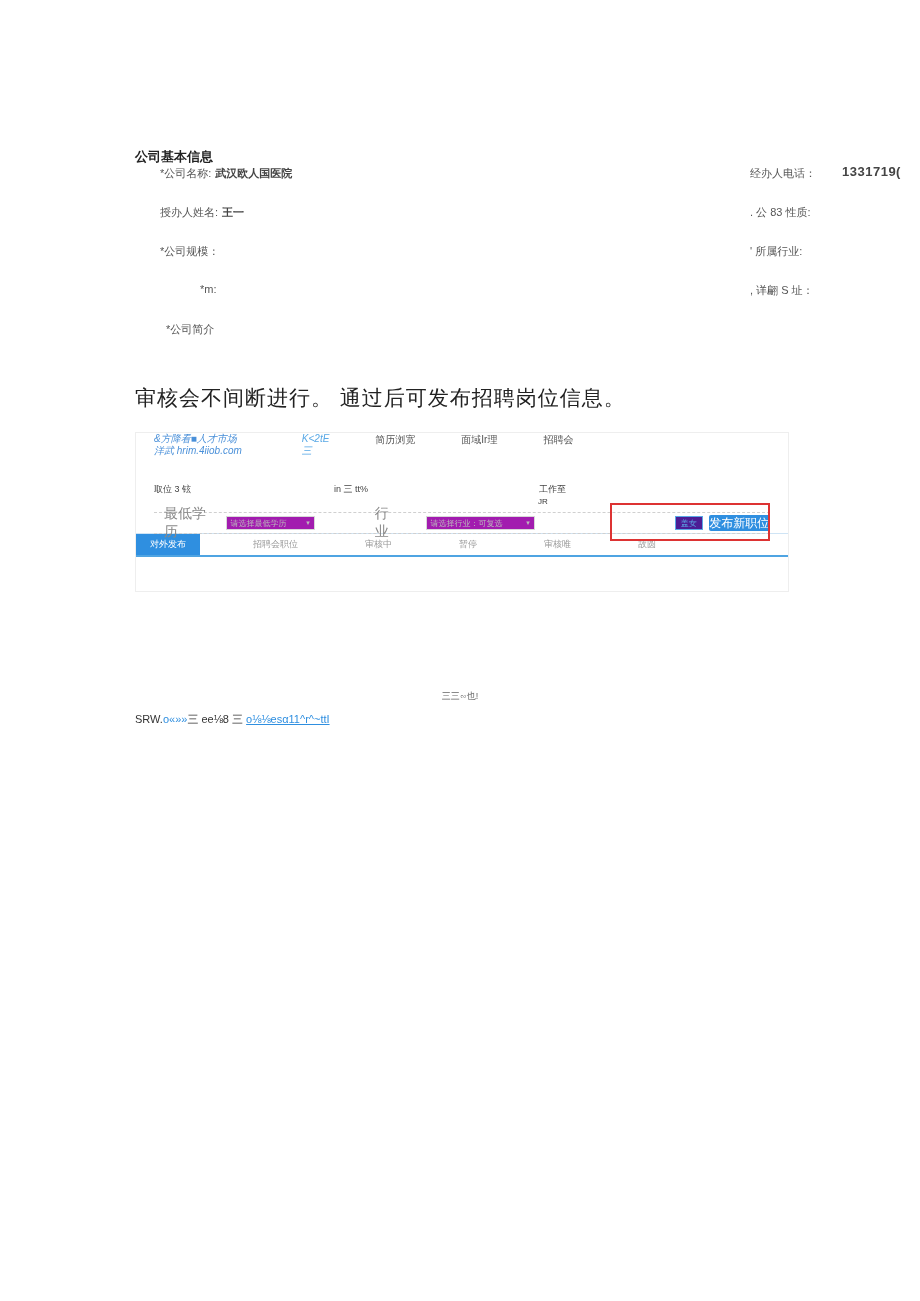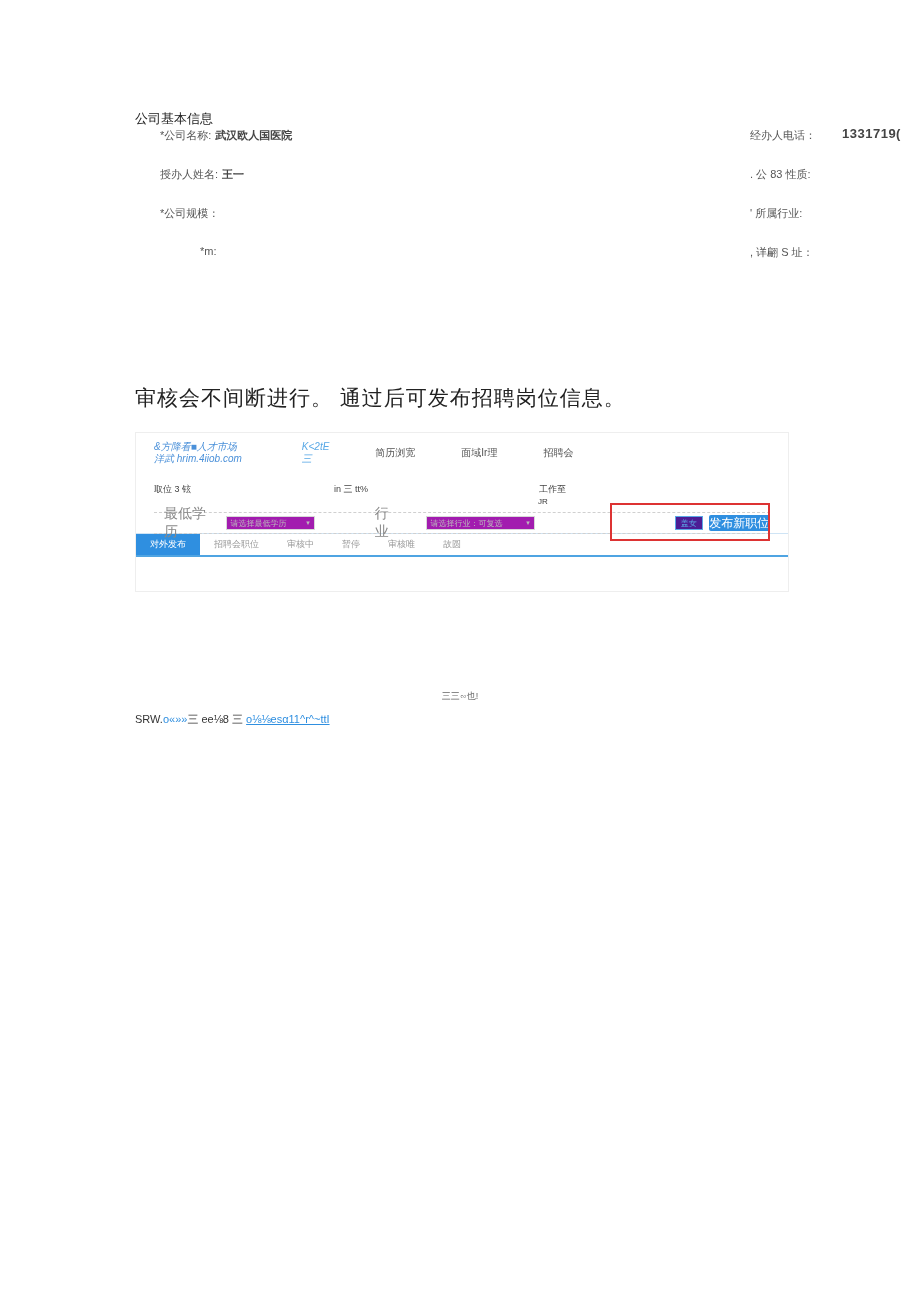--- a/index.html
+++ b/index.html
@@ -1,34 +1,34 @@
 <!DOCTYPE html>
 <html><head>
 <meta charset="utf-8">
 <style>
 * { margin:0; padding:0; box-sizing:border-box; }
 body { width:920px; height:1301px; background:#fff; font-family:"Microsoft YaHei",SimSun,Arial,sans-serif; position:relative; }
 
 
 .section1 { position:absolute; top:110px; left:135px; right:0; }
-.section1-title { font-size:13px; font-weight:normal; color:#222; }
+.section1-title { font-size:13px; font-weight:bold; color:#222;margin-top:38px; }
 .info-grid { margin-left:25px; }
 .info-row { display:flex; margin-bottom:24px; font-size:11px; }
 .info-left { width:590px; display:flex; }
 .info-right { display:flex; }
 .field-label { color:#555; }
 .field-value { color:#444; margin-left:4px;font-weight:bold; }
 .value-phone { font-size:13px; letter-spacing:0.5px; margin-left:26px; margin-top:-2px; }
 
 
 .instruction { position:absolute; top:384px; left:135px; font-size:21px; color:#222; letter-spacing:1px; }
 
 
 .ui-panel { position:absolute; top:432px; left:135px; width:654px; height:160px; background:#fff; border:1px solid #eee; }
-.ui-header { height:40px; display:flex; align-items:center; padding-left:18px; }
+.ui-header { height:40px; display:flex; padding-left:18px; }
 .brand-block { display:flex; flex-direction:column; font-size:10px; font-style:italic; color:#4a90d9; line-height:12px; margin-right:60px; }
 .brand-block .b2 { font-style:italic; }
 .nav-item { font-size:10px; color:#555; margin-right:46px; }
 .nav-item.accent { color:#5aa9e6; font-style:italic; }
 
 .ui-filters { position:relative; height:60px; padding:10px 18px 0 18px; }
 .filter-header-row { display:flex; font-size:9px; color:#444; margin-bottom:6px; }
 .fh1 { width:180px; }
 .fh2 { width:205px; }
 .fh3 { }
@@ -36,21 +36,21 @@
 
 .dashed-row { position:relative; height:22px; border-top:1px dashed #d0d0d0; border-bottom:1px dashed #d0d0d0; display:flex; align-items:center; padding-left:10px; }
 .filter-label { font-size:14px; color:#888; margin-right:6px; }
 .fake-select { width:90px; height:14px; border:1px solid #d8d8d8; background:#a21caf; display:flex; align-items:center; justify-content:space-between; padding:0 4px; font-size:8px; color:#bbb; margin-right:60px; }
 .fake-select2 { margin-left:17px; width:110px; }
 .chev { color:#bbb; font-size:7px; }
 .btn-search { width:28px; height:14px; border:1px solid #5aa9e6; background:#4c1d95; color:#5aa9e6; font-size:8px; display:flex; align-items:center; justify-content:center; margin-left:80px; margin-right:6px; }
 .btn-publish { width:62px; height:16px; background:#2f8fe0; color:#fff; font-size:12px; display:flex; align-items:center; justify-content:center; border-radius:2px; }
 .red-box { position:absolute; right:0px; top:-10px; width:160px; height:38px; border:2px solid #d33; }
 
-.ui-tabs { height:24px; display:flex; align-items:center; border-top:1px solid #cfe4f5; border-bottom:2px solid #4fa4e2; }
+.ui-tabs { height:24px; display:flex; align-items:center; border-top:1px solid #cfe4f5; border-bottom:2px solid #4fa4e2;gap:39px; }
 .tab { font-size:9px; color:#999; padding:0 14px; height:100%; display:flex; align-items:center; }
 .tab.active { background:#2f8fe0; color:#fff; }
 
 
 .footer-center { position:absolute; top:690px; left:0; width:920px; text-align:center; font-size:9px; color:#666; }
 .footer-bottom { position:absolute; top:712px; left:135px; font-size:11px; color:#333; }
 .footer-bottom .lnk { color:#2f8fe0; }
 .footer-bottom .lnk.u { text-decoration:underline; }
 </style>
 </head>
@@ -85,20 +85,25 @@
       <div class="info-right">
         <span class="field-label">' 所属行业:</span>
       </div>
     </div>
     <div class="info-row">
       <div class="info-left" style="padding-left:40px;">
         <span class="field-label">*m:</span>
       </div>
       <div class="info-right">
         <span class="field-label">, 详翩 S 址：</span>
+      </div>
+    </div>
+    <div class="info-row" style="margin-top:6px;">
+      <div class="info-left" style="padding-left:6px;">
+        <span class="field-label">*公司简介</span>
       </div>
     </div>
   </div>
 </div>
 
 <div class="instruction">审核会不间断进行。  通过后可发布招聘岗位信息。</div>
 
 <div class="ui-panel">
   <div class="ui-header">
     <div class="brand-block">

